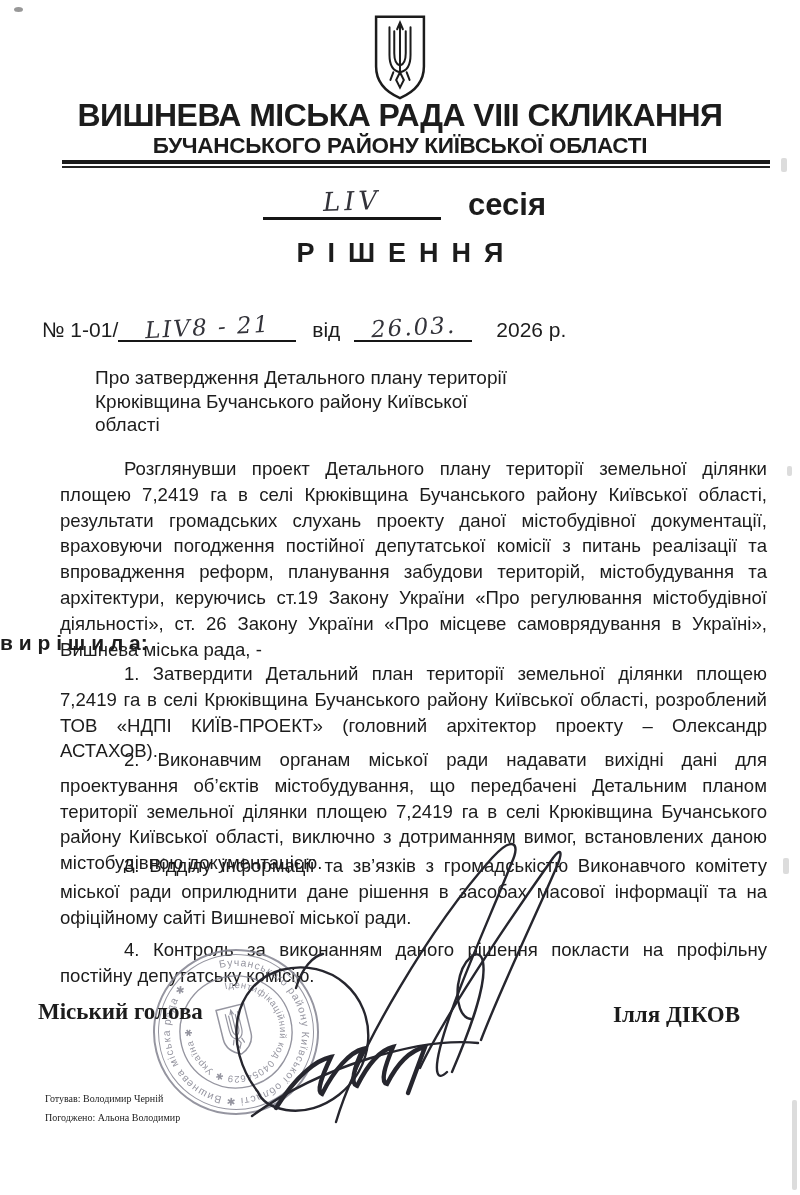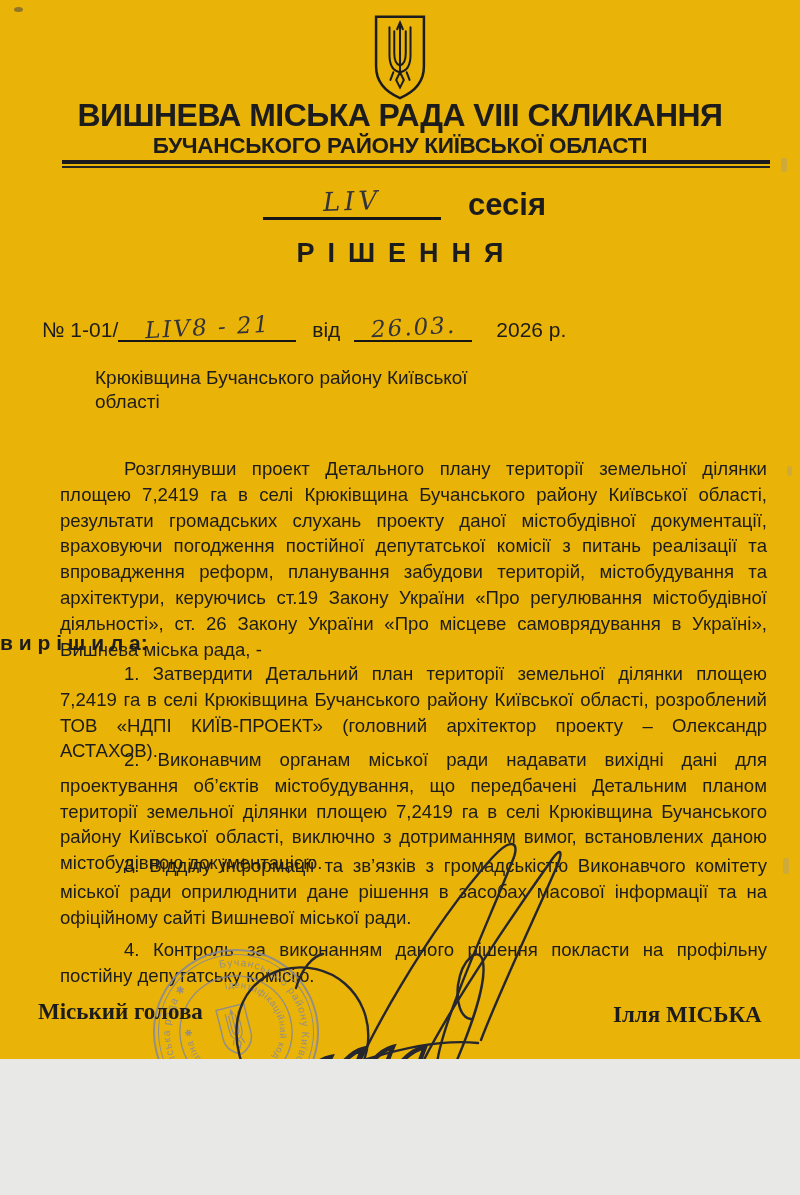--- a/index.html
+++ b/index.html
@@ -1,20 +1,20 @@
 <!DOCTYPE html>
 <html><head>
 <meta charset="utf-8">
 <style>
   html,body{margin:0;padding:0;background:#e8e8e6;}
   .page{
     position:relative;
-    width:800px;height:1059px;
+    width:800px;height:1195px;
     margin:0 auto;
-    background:#eab308;
+    background:#ffffff;
     overflow:hidden;
     font-family:"Liberation Sans","DejaVu Sans",sans-serif;
     color:#1c1c1c;
   }
   .abs{position:absolute;}
   
   .emblem{left:371px;top:13px;}
   .council-name{
     left:0;top:98px;width:800px;text-align:center;
     font-size:31px;font-weight:bold;letter-spacing:-0.5px;
@@ -116,20 +116,21 @@
 
   <div class="abs number-row">
     <span>№ 1-01/</span>
     <span class="num-blank n1"><span class="handwritten hw-num">LIV8 - 21</span></span>
     <span class="date-label">від</span>
     <span class="num-blank n2"><span class="handwritten hw-num">26.03.</span></span>
     <span class="year">2026 р.</span>
   </div>
 
   <div class="abs subject">
+    <div>Про затвердження Детального плану території</div>
     <div>Крюківщина Бучанського району Київської області</div>
   </div>
 
   <div class="abs para p-preamble">Розглянувши проект Детального плану території земельної ділянки площею 7,2419 га в селі Крюківщина Бучанського району Київської області, результати громадських слухань проекту даної містобудівної документації, враховуючи погодження постійної депутатської комісії з питань реалізації та впровадження реформ, планування забудови територій, містобудування та архітектури, керуючись ст.19 Закону України «Про регулювання містобудівної діяльності», ст. 26 Закону України «Про місцеве самоврядування в Україні», Вишнева міська рада, -</div>
 
   <div class="abs resolved">в и р і ш и л а:</div>
 
   <div class="abs para p-item1">1. Затвердити Детальний план території земельної ділянки площею 7,2419 га в селі Крюківщина Бучанського району Київської області, розроблений ТОВ «НДПІ КИЇВ-ПРОЕКТ» (головний архітектор проекту – Олександр АСТАХОВ).</div>
   <div class="abs para p-item2">2. Виконавчим органам міської ради надавати вихідні дані для проектування об’єктів містобудування, що передбачені Детальним планом території земельної ділянки площею 7,2419 га в селі Крюківщина Бучанського району Київської області, виключно з дотриманням вимог, встановлених даною містобудівною документацією.</div>
   <div class="abs para p-item3">3. Відділу інформації та зв’язків з громадськістю Виконавчого комітету міської ради оприлюднити дане рішення в засобах масової інформації та на офіційному сайті Вишневої міської ради.</div>
@@ -161,21 +162,21 @@
         <path d="M24,19 V42 C24,50 27,54 30,55"></path>
         <path d="M36,19 V42 C36,50 33,54 30,55"></path>
         <path d="M30,62 L26,70 L30,78 L34,70 Z"></path>
         <path d="M23,62 L20,70"></path>
         <path d="M37,62 L40,70"></path>
       </g>
     </g>
   </svg>
 
   <div class="abs serif position-title">Міський голова</div>
-  <div class="abs serif signer-name">Ілля МІСЬКА</div>
+  <div class="abs serif signer-name">Ілля ДІКОВ</div>
 
   <svg class="abs signature-svg" width="800" height="1195" viewBox="0 0 800 1195">
     <g fill="none" stroke="#26262e" stroke-width="2.4" stroke-linecap="round">
       <path d="M336,1122 C358,1048 432,925 492,858 C512,836 521,842 512,862 C488,922 452,1000 440,1048 C434,1072 437,1082 447,1072"></path>
       <path d="M420,1068 C448,1008 531,889 553,858 C561,847 563,852 557,866 C540,906 500,990 481,1040"></path>
       <path d="M452,1072 C470,1030 487,985 483,962 C480,945 462,958 458,985 C456,1003 461,1018 471,1019"></path>
       <path d="M258,1092 C222,1046 232,984 281,970 C331,957 372,995 368,1042 C364,1086 322,1116 286,1110 C270,1107 261,1100 258,1092"></path>
       <path d="M252,1116 C320,1066 421,1037 478,1043"></path>
       <path d="M296,988 C302,968 313,956 323,954"></path>
     </g>

